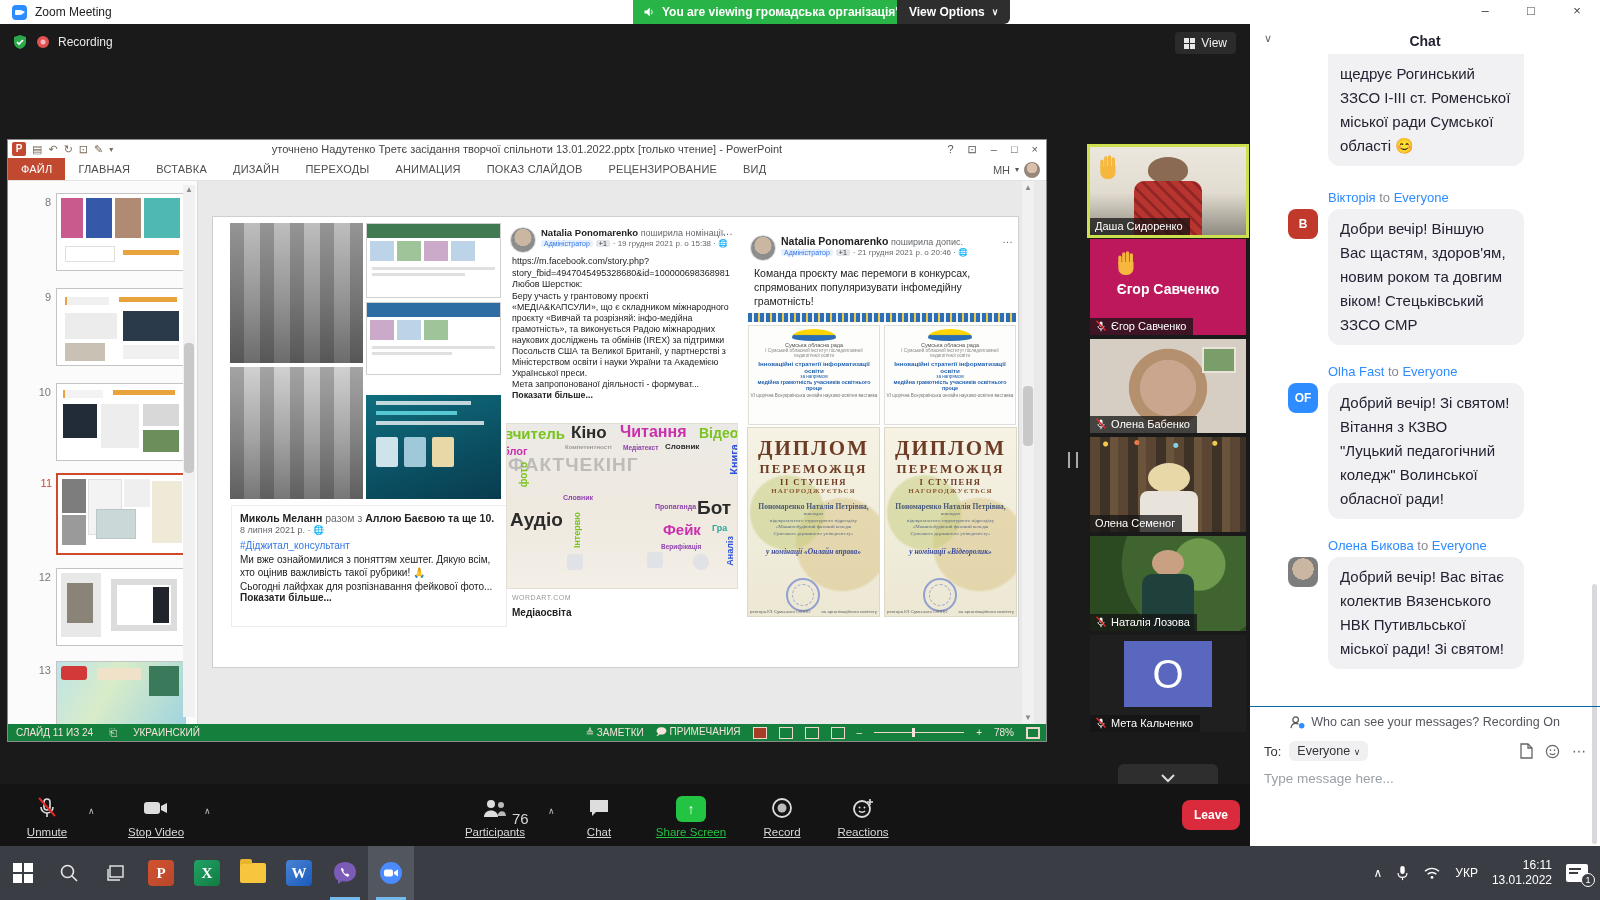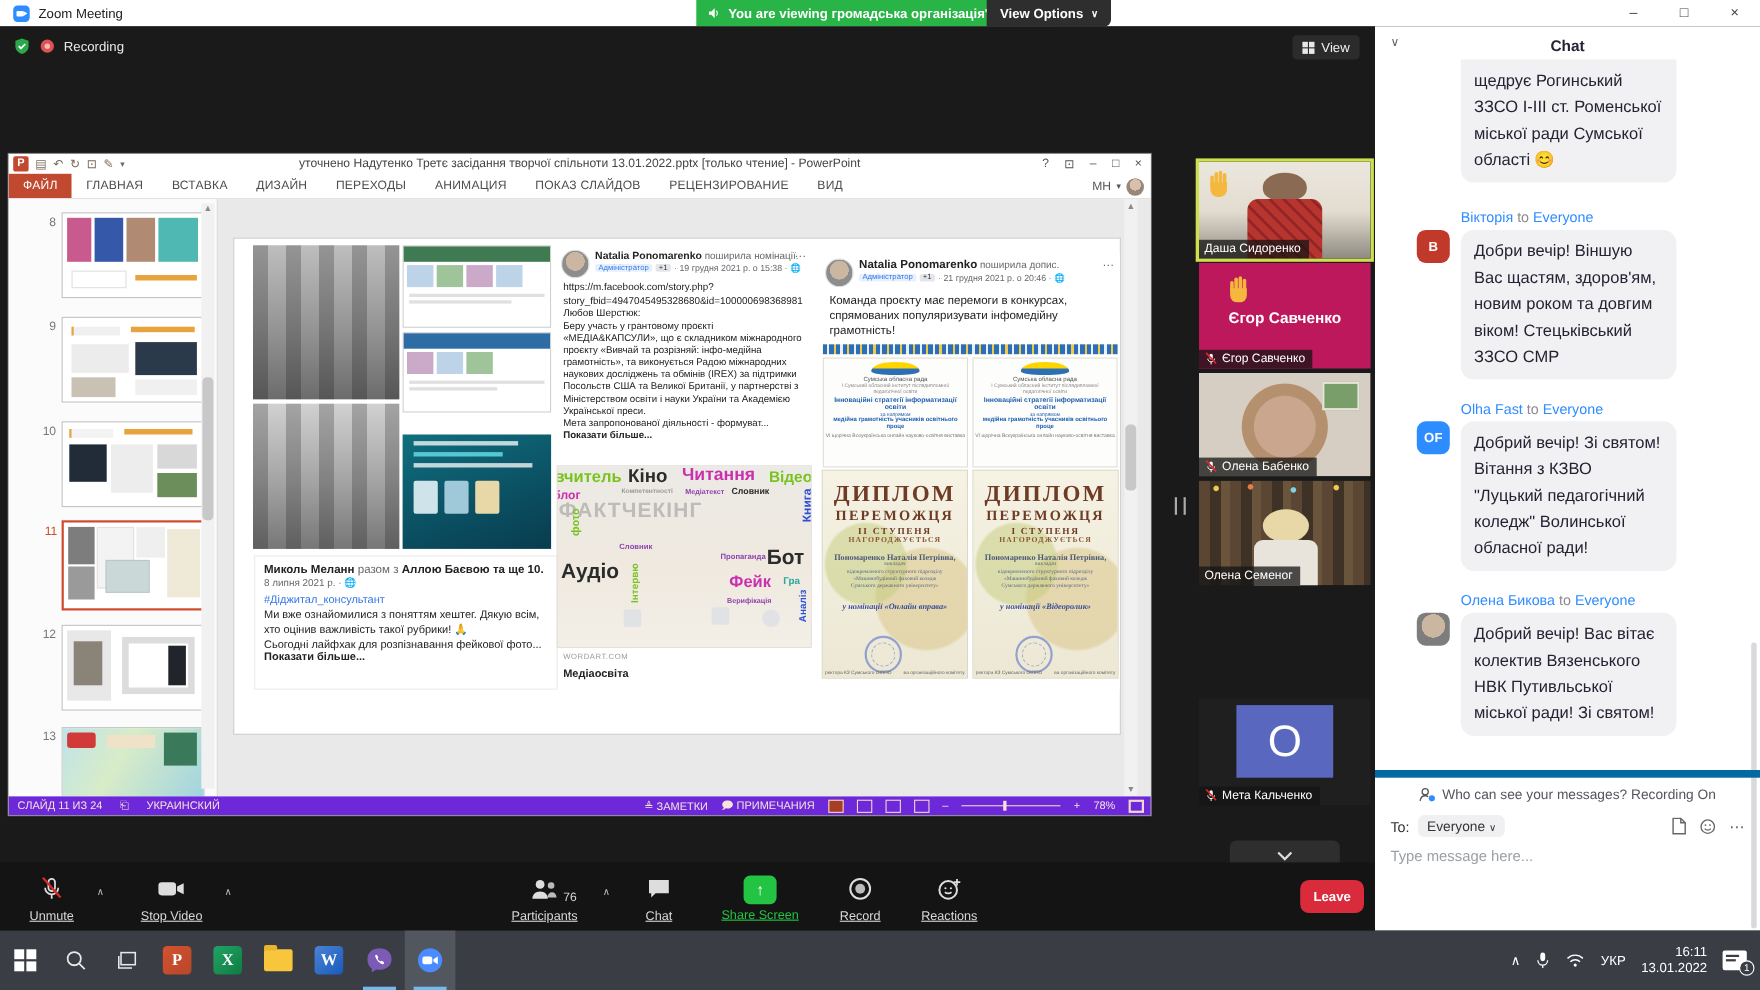--- a/index.html
+++ b/index.html
@@ -48,21 +48,21 @@
   .thumb-num { position:absolute; left:-30px; top:2px; font-size:11px; color:#777; width:24px; text-align:right; }
   .tp-scroll { position:absolute; right:2px; top:4px; width:12px; height:532px; background:#f1f1f1; }
   .tp-thumb { position:absolute; left:1px; width:10px; background:#c8c8c8; border-radius:4px; }
   .sb-arrow { color:#8a8a8a; font-size:8px; text-align:center; width:12px; }
 
   #canvas { position:absolute; left:191px; top:0; width:835px; height:543px; }
   #slide { position:absolute; left:14px; top:36px; width:805px; height:450px; background:#fff; box-shadow:0 0 0 1px #cfcfcf; }
   #v-scroll { position:absolute; right:0; top:0; width:12px; height:543px; background:#f1f1f1; }
   #v-thumb { position:absolute; left:1px; top:205px; width:10px; height:60px; background:#c8c8c8; border-radius:4px; }
 
-  #pp-status { position:absolute; left:0; bottom:0; width:1038px; height:17px; background:#6d28d9; color:#f6e3dc; font-size:10px; display:flex; align-items:center; }
+  #pp-status { position:absolute; left:0; bottom:0; width:1038px; height:17px; background:#15803d; color:#f6e3dc; font-size:10px; display:flex; align-items:center; }
   #pp-status .lft { display:flex; gap:16px; padding-left:8px; align-items:center; }
   #pp-status .rgt { margin-left:auto; display:flex; gap:12px; padding-right:6px; align-items:center; }
   .vbox { width:14px; height:12px; border:1px solid #f0d8cf; background:transparent; }
   .vbox.on { background:#a63d26; }
   .zoom-line { width:90px; height:1px; background:#f0d8cf; position:relative; }
   .zoom-knob { position:absolute; left:38px; top:-4px; width:3px; height:9px; background:#f6e3dc; }
 
   
   .bw { position:absolute; background:
       repeating-linear-gradient(90deg, rgba(40,40,40,.35) 0 14px, rgba(90,90,90,.15) 14px 30px),
@@ -140,37 +140,37 @@
   #chat { position:absolute; left:1250px; top:24px; width:350px; height:822px; background:#fff; font-size:15px; color:#232333; }
   #chat-head { height:34px; display:flex; align-items:center; justify-content:center; position:relative; }
   #chat-head .t { font-weight:bold; font-size:14px; }
   #chat-collapse { position:absolute; left:14px; top:8px; color:#666; font-size:11px; }
   .msg { position:absolute; left:0; width:350px; }
   .senderline { font-size:13px; margin-left:78px; margin-bottom:4px; }
   .sender { color:#2d8cff; }
   .toword { color:#8a8a94; }
   .bubble { margin-left:78px; width:196px; background:#f1f1f4; border-radius:12px; padding:8px 12px; line-height:24px; }
   .msg-ava { position:absolute; left:38px; width:30px; height:30px; border-radius:8px; color:#fff; font-size:12px; font-weight:bold; display:flex; align-items:center; justify-content:center; }
-  #chat-footer { position:absolute; left:0; bottom:56px; width:350px; border-top:7px solid #0369a1;margin-top:11px; }
+  #chat-footer { position:absolute; left:0; bottom:56px; width:350px; border-top:1px solid #0369a1;margin-top:11px; }
   #privacy { text-align:center; font-size:12.5px; color:#55555f; padding:8px 0 6px 0; display:flex; justify-content:center; gap:6px; align-items:center; }
   #to-row { display:flex; align-items:center; padding:6px 14px; gap:8px; font-size:13px; color:#333; }
   #to-pill { background:#f0f0f2; border-radius:6px; padding:3px 8px; font-size:12.5px; }
   #to-icons { margin-left:auto; display:flex; gap:12px; color:#666; font-size:14px; align-items:center; }
   #type-row { padding:4px 14px; font-size:13.5px; color:#9aa0a6; }
   #chat-scroll { position:absolute; right:3px; top:560px; width:5px; height:260px; background:#d9d9dd; border-radius:3px; }
 
   
   #ztoolbar { position:absolute; left:0; top:760px; width:1250px; height:62px; background:#141414; }
   .tbtn { position:absolute; text-align:center; color:#d8d8d8; font-size:11.5px; }
   .tbtn .lbl { margin-top:4px;text-decoration:underline; }
   .chev-up { position:absolute; color:#bbb; font-size:9px; }
   #share-btn .lbl { color:#23c343; }
   .share-ico { width:30px; height:26px; background:#23c343; border-radius:6px; margin:0 auto; display:flex; align-items:center; justify-content:center; color:#fff; font-size:14px; font-weight:bold; }
   #leave-btn { position:absolute; left:1182px; top:16px; width:58px; height:30px; background:#d92b3c; border-radius:8px; color:#fff; font-size:12px; font-weight:bold; display:flex; align-items:center; justify-content:center; }
-  .pcount { font-size:11px; color:#d8d8d8; position:absolute; }
+  .pcount { font-size:15px; color:#d8d8d8; position:absolute; }
 
   
   #taskbar { position:absolute; left:0; top:846px; width:1600px; height:54px; background:#3a3d44; display:flex; align-items:center; }
   .tb-ic { width:46px; height:54px; display:flex; align-items:center; justify-content:center; position:relative; }
   .tb-ic.running:after { content:""; position:absolute; bottom:0; left:8px; right:8px; height:3px; background:#76b9ed; }
   .tb-ic.active { background:#52565e; }
   .sq-app { width:26px; height:26px; border-radius:4px; color:#fff; font-weight:bold; font-size:15px; display:flex; align-items:center; justify-content:center; font-family:"Liberation Serif",serif; }
   #tray { margin-left:auto; display:flex; align-items:center; gap:14px; padding-right:12px; color:#fff; font-size:12px; }
   #clock { text-align:right; line-height:15px; }
   .folder { width:26px; height:20px; background:#f8c63c; border-radius:2px; position:relative; }
@@ -590,20 +590,34 @@
     <div class="ptile" style="top:413px;height:95px">
       <div class="vid" style="background:repeating-linear-gradient(90deg,#5a4633 0 10px,#3e3227 10px 20px,#6b543c 20px 28px)"></div>
       <div style="position:absolute;left:0;top:0;right:0;height:14px;background:radial-gradient(circle at 10% 50%,#f2c94c 0 2px,transparent 3px),radial-gradient(circle at 30% 40%,#e87a4c 0 2px,transparent 3px),radial-gradient(circle at 55% 60%,#7ed3e8 0 2px,transparent 3px),radial-gradient(circle at 80% 45%,#f2c94c 0 2px,transparent 3px)"></div>
       <div style="position:absolute;left:58px;top:26px;width:42px;height:30px;border-radius:50%;background:#e8d8a8"></div>
       <div style="position:absolute;left:50px;top:54px;width:58px;height:42px;border-radius:8px 8px 0 0;background:#e8e4dc"></div>
       <div class="pname">
           <span>Олена Семеног</span>
         </div>
     </div>
 
+    <div class="ptile" style="top:512px;height:95px">
+      <div class="vid" style="background:radial-gradient(circle at 70% 30%,#6f9a4e 0 20%,#40642f 21% 60%,#2c4a22 61% 100%)"></div>
+      <div style="position:absolute;left:62px;top:14px;width:32px;height:26px;border-radius:50%;background:#c9a082"></div>
+      <div style="position:absolute;left:52px;top:38px;width:52px;height:58px;border-radius:10px 10px 0 0;background:#20403c"></div>
+      <div class="pname">
+        <svg width="12" height="12" viewBox="0 0 16 16">
+            <rect x="6" y="2" width="4" height="7" rx="2" fill="#fff"></rect>
+            <path d="M4 8c0 2.3 1.8 4 4 4s4-1.7 4-4" stroke="#fff" stroke-width="1.2" fill="none"></path>
+            <line x1="8" y1="12" x2="8" y2="15" stroke="#fff" stroke-width="1.2"></line>
+            <line x1="2" y1="1" x2="14" y2="14" stroke="#e02828" stroke-width="2"></line>
+          </svg>
+        <span>Наталія Лозова</span>
+      </div>
+    </div>
 
     <div class="ptile" style="top:611px;height:97px;background:#1f1f1f">
       <div class="letter-tile">O</div>
       <div class="pname">
         <svg width="12" height="12" viewBox="0 0 16 16">
             <rect x="6" y="2" width="4" height="7" rx="2" fill="#fff"></rect>
             <path d="M4 8c0 2.3 1.8 4 4 4s4-1.7 4-4" stroke="#fff" stroke-width="1.2" fill="none"></path>
             <line x1="8" y1="12" x2="8" y2="15" stroke="#fff" stroke-width="1.2"></line>
             <line x1="2" y1="1" x2="14" y2="14" stroke="#e02828" stroke-width="2"></line>
           </svg>

